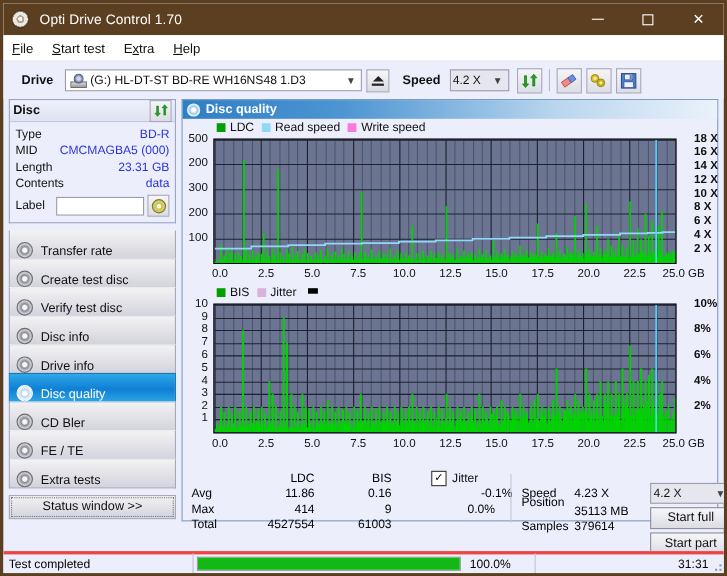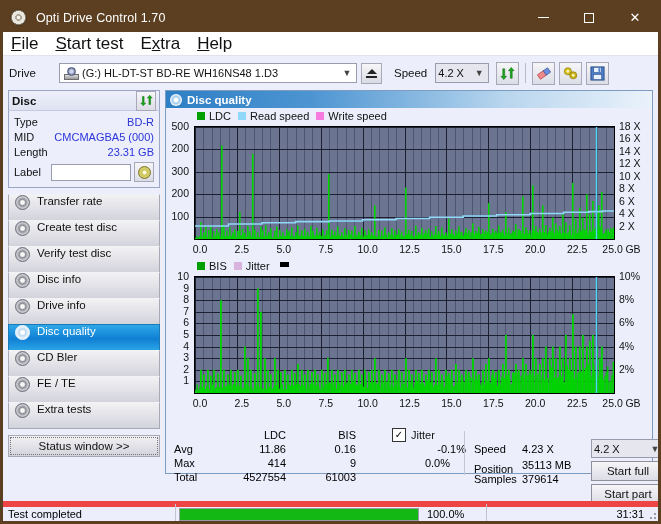--- a/index.html
+++ b/index.html
@@ -22,27 +22,27 @@
   .title-text{color:#fff;font-size:12.5px;letter-spacing:.1px;flex:1;}
   .winbtns{display:flex;height:29px;}
   .winbtn{width:46px;height:29px;display:flex;align-items:center;justify-content:center;
           color:#fff;font-size:13px;}
   .winbtn .minus{width:11px;height:1px;background:#fff;display:block;}
   .winbtn .sq{width:10px;height:10px;border:1.3px solid #fff;box-sizing:border-box;display:block;}
 
   
   .menubar{height:23px;background:#fff;display:flex;align-items:center;
            padding-left:8px;border-bottom:1px solid #e2e2ef;}
-  .menu-item{margin-right:17px;font-size:17px;color:#111;}
+  .menu-item{margin-right:17px;font-size:12px;color:#111;}
   .menu-item u{text-decoration:underline;}
 
   
   .drivebar{height:34px;display:flex;align-items:center;padding:0 6px;
             background:#eceefb;box-sizing:border-box;}
-  .lbl-bold{font-weight:normal;font-size:11.5px;color:#111;}
+  .lbl-bold{font-weight:bold;font-size:11.5px;color:#111;text-align:center;}
   .combo{height:20px;background:#fff;border:1px solid #9b9bb0;box-sizing:border-box;
          display:flex;align-items:center;padding:0 2px;font-size:11px;color:#111;}
   .combo .cv{flex:1;white-space:nowrap;overflow:hidden;}
   .chev{width:14px;text-align:center;color:#444;font-size:9px;}
   .tbtn{width:23px;height:23px;border:1px solid #a8a8b8;background:linear-gradient(#f6f6f8,#dcdce6);
         box-sizing:border-box;display:flex;align-items:center;justify-content:center;}
   .sep{width:1px;height:20px;background:#b9b9c8;margin:0 6px;}
 
   
   .drv-ic{width:15px;height:13px;position:relative;margin:0 3px 0 2px;}
@@ -74,21 +74,21 @@
   .lblrow .k{font-size:11px;color:#111;width:34px;}
   .lbl-input{flex:1;height:17px;background:#fff;border:1px solid #9b9bb0;box-sizing:border-box;}
   .disc-btn{width:20px;height:20px;border:1px solid #a8a8b8;background:linear-gradient(#f6f6f8,#dcdce6);
      box-sizing:border-box;display:flex;align-items:center;justify-content:center;}
   .cd-ic{width:13px;height:13px;border-radius:50%;
      background:radial-gradient(circle,#fdfbe3 22%,#ccc45a 30%,#d6cf6e 62%,#8f8a30 100%);
      border:1px solid #7d7828;box-sizing:border-box;}
 
   
   .nav{margin-top:6px;}
-  .nav-btn{height:27px;display:flex;align-items:flex-start;padding-left:6px;
+  .nav-btn{height:27px;display:flex;align-items:flex-end;padding-left:6px;
      border:1px solid #a9a9b6;border-top:1px solid #f2f2f6;margin-bottom:-1px;
      background:linear-gradient(#f2f2f4,#d3d3dc);box-sizing:border-box;font-size:11.5px;color:#111;}
   .nav-btn.sel{background:linear-gradient(#2fa8e8,#0f7fd4 55%,#2ba4e6);color:#fff;
      border:1px solid #1a7ab5;}
   .nav-ic{width:15px;height:15px;margin-right:7px;border-radius:50%;
      background:radial-gradient(circle,#f6f6f6 20%,#8b8b93 35%,#cfcfd6 62%,#6d6d77 100%);
      border:1px solid #6d6d77;box-sizing:border-box;flex:0 0 auto;}
   .nav-btn.sel .nav-ic{background:radial-gradient(circle,#ffffff 20%,#bcd8ef 35%,#eaf4fc 62%,#8ec2e6 100%);
      border:1px solid #fff;}
 
@@ -104,31 +104,31 @@
   .dq-head .dq-t{color:#fff;font-weight:bold;font-size:11.5px;}
 
   .legend{display:flex;align-items:center;gap:4px;font-size:11px;color:#111;}
   .sw{width:8px;height:8px;display:inline-block;}
 
   .chartwrap{position:relative;}
   .plot{background:#6b7490;border:1px solid #000;box-sizing:border-box;position:relative;overflow:hidden;}
   .ytick{position:absolute;right:0;font-size:10.5px;color:#111;transform:translateY(-50%);white-space:nowrap;}
   .yticks{position:absolute;width:26px;}
   .yticks.r{width:34px;text-align:left;}
-  .ytick.r{left:0;right:auto;}
+  .ytick.r{left:12px;right:auto;font-weight:bold;}
   .xlbl{position:absolute;font-size:10.5px;color:#111;transform:translateX(-50%);white-space:nowrap;padding-left:12px;}
 
   .stats{position:absolute;font-size:11px;}
 
   .bbtn{border:1px solid #8e8e9c;background:linear-gradient(#f6f6f8,#dcdce6);
      display:flex;align-items:center;justify-content:center;font-size:11.5px;color:#111;box-sizing:border-box;}
 
   
   .statusbar{position:absolute;left:0;bottom:0;width:100%;height:20px;
-     background:#eceefb;border-top:6px solid #ef4444;display:flex;align-items:center;
+     background:#eceefb;border-top:3px solid #ef4444;display:flex;align-items:center;
      font-size:11px;box-sizing:border-box;}
   .sb-cell{height:20px;display:flex;align-items:center;padding:0 5px;box-sizing:border-box;}
   .sb-bar{flex:0 0 auto;width:240px;height:13px;border:1px solid #9a9aa8;background:#fff;
      box-sizing:border-box;position:relative;}
   .sb-bar > i{position:absolute;left:0;top:0;bottom:0;background:#14b814;display:block;}
   .vdiv{width:1px;height:20px;background:#c2c2d4;}
   .grip{position:absolute;right:2px;bottom:2px;width:10px;height:10px;}
   .grip span{position:absolute;width:2px;height:2px;background:#9a9aa8;}
 </style>
 </head>
@@ -152,21 +152,21 @@
 
   <div class="menubar">
     <div class="menu-item"><u>F</u><span title="File">ile</span></div>
     <div class="menu-item"><u>S</u>tart test</div>
     <div class="menu-item">E<u>x</u>tra</div>
     <div class="menu-item"><u>H</u>elp</div>
   </div>
 
   <div class="drivebar">
     <div class="lbl-bold" style="width:50px">Drive</div>
-    <div class="combo" style="width:298px">
+    <div class="combo" style="width:270px">
       <span class="drv-ic"></span>
       <span class="cv">(G:)  HL-DT-ST BD-RE  WH16NS48 1.D3</span>
       <span class="chev">▼</span>
     </div>
     <div class="eject" style="margin-left:4px">
       <i></i>
         <b></b>
     </div>
     <div class="lbl-bold" style="margin-left:12px">Speed</div>
     <div class="combo" style="width:54px;margin-left:8px;background:#e6e6ee;">
@@ -223,20 +223,24 @@
           <span class="k">Type</span>
           <span class="v">BD-R</span>
         </div>
         <div class="row">
           <span class="k">MID</span>
           <span class="v">CMCMAGBA5 (000)</span>
         </div>
         <div class="row">
           <span class="k">Length</span>
           <span class="v">23.31 GB</span>
+        </div>
+        <div class="row">
+          <span class="k">Contents</span>
+          <span class="v">data</span>
         </div>
         <div class="lblrow">
           <span class="k">Label</span>
           <span class="lbl-input"></span>
           <span class="disc-btn">
             <span class="cd-ic"></span>
           </span>
         </div>
       </div>
 
@@ -1401,21 +1405,21 @@
           <span style="width:12px;height:12px;border:1px solid #333;background:#fff;display:flex;align-items:center;justify-content:center;font-size:10px;line-height:1;color:#000;">✓</span>
           <span style="font-size:11px;color:#111;">Jitter</span>
         </div>
         <div class="stats vl" style="left:242px;top:12px;width:58px;text-align:right;">-0.1%</div>
         <div class="stats vl" style="left:226px;top:26px;width:58px;text-align:right;">0.0%</div>
 
         <div style="position:absolute;left:298px;top:0;width:1px;height:44px;background:#c6c6d6;"></div>
 
         <div class="stats" style="left:308px;top:12px;">Speed</div>
         <div class="stats vl" style="left:356px;top:12px;">4.23 X</div>
-        <div class="stats" style="left:308px;top:32px;">Position</div>
+        <div class="stats" style="left:308px;top:20px;">Position</div>
         <div class="stats vl" style="left:356px;top:28px;">35113 MB</div>
         <div class="stats" style="left:308px;top:42px;">Samples</div>
         <div class="stats vl" style="left:356px;top:42px;">379614</div>
 
         <div class="combo" style="position:absolute;left:425px;top:8px;width:74px;height:19px;background:#e6e6ee;">
           <span class="cv">4.2 X</span>
           <span class="chev">▼</span>
         </div>
         <div class="bbtn" style="position:absolute;left:425px;top:30px;width:74px;height:20px;">Start full</div>
         <div class="bbtn" style="position:absolute;left:425px;top:53px;width:74px;height:20px;">Start part</div>

